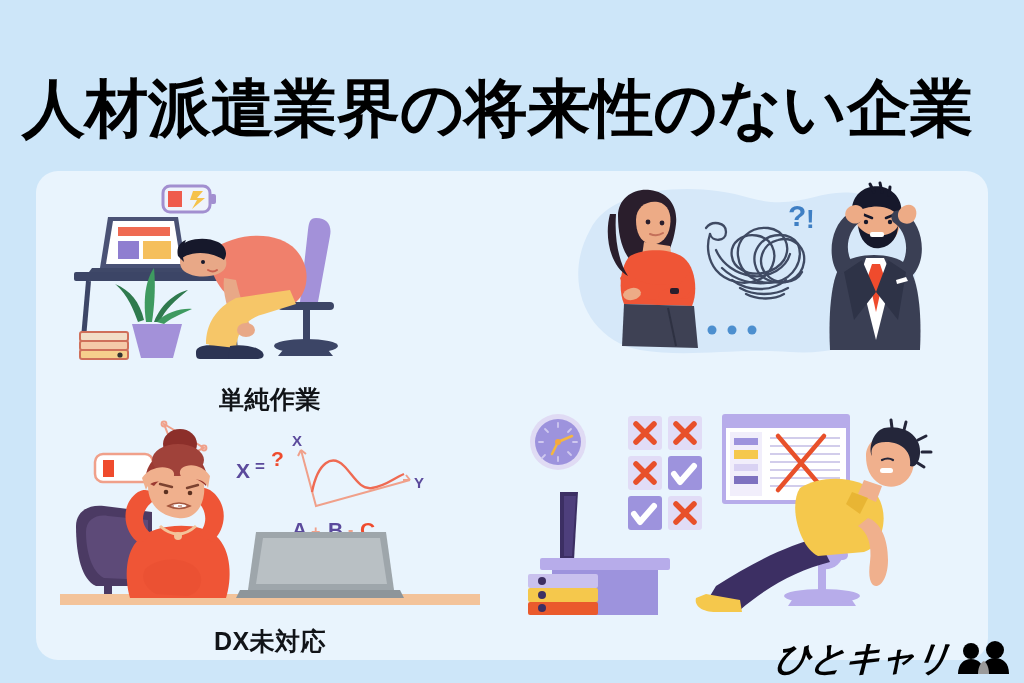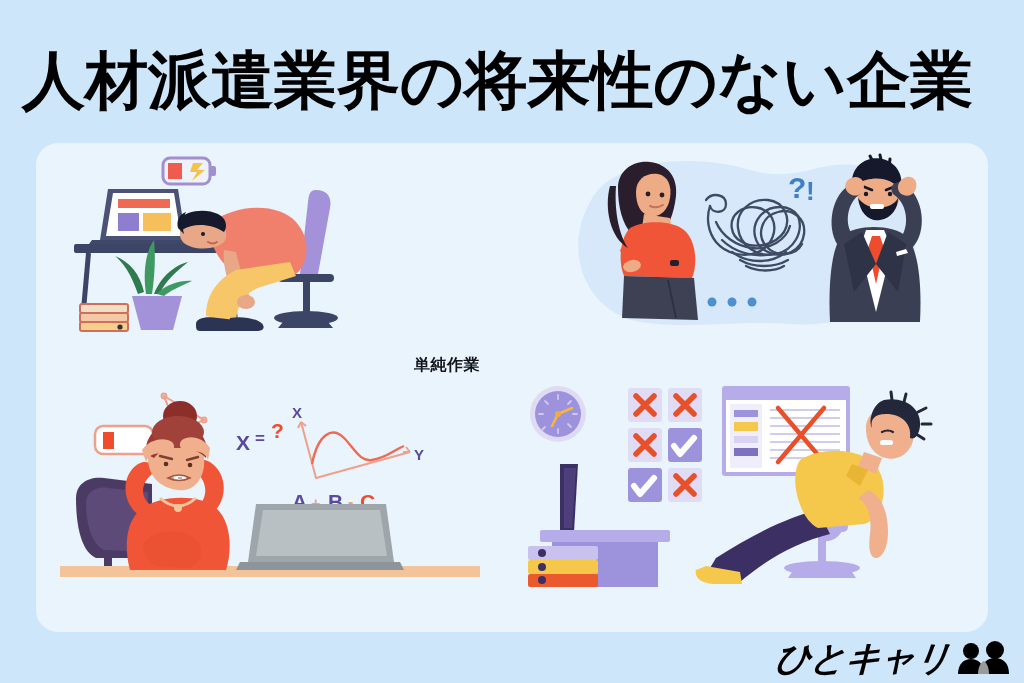--- a/index.html
+++ b/index.html
@@ -2,21 +2,21 @@
 <html><head>
 <meta charset="utf-8">
 <style>
   html,body{margin:0;padding:0;}
   body{
     width:1024px;height:683px;overflow:hidden;
     background:#cde6f9;
     font-family:"Liberation Sans","DejaVu Sans",sans-serif;
     position:relative;
   }
-  .stage{position:absolute;inset:0;}
+  .stage{position:absolute;inset:0;margin-top:28px;}
 
   
   .title{
     position:absolute;left:22px;top:44px;width:990px;
     font-size:63px;line-height:72px;font-weight:700;
     color:#000000;letter-spacing:0px;white-space:nowrap;
   }
 
   
   .card{
@@ -29,22 +29,22 @@
   .q1{left:60px;top:152px;width:420px;height:240px;}
   .q2{left:500px;top:152px;width:460px;height:240px;}
   .q3{left:60px;top:392px;width:420px;height:240px;}
   .q4{left:500px;top:382px;width:460px;height:250px;}
 
   .art{position:absolute;left:0;top:0;width:100%;height:185px;}
   .art svg{width:100%;height:100%;display:block;}
   .q4 .art{height:205px;}
 
   .cap{
-    position:absolute;left:0;width:100%;text-align:right;
-    font-size:16px;font-weight:700;color:#111418;letter-spacing:.5px;
+    position:absolute;left:0;width:100%;text-align:center;
+    font-size:25px;font-weight:700;color:#111418;letter-spacing:.5px;
   }
   .q1 .cap,.q2 .cap{top:203px;}
   .q3 .cap{top:205px;}
   .q4 .cap{top:213px;}
 
   
   .logo{
     position:absolute;right:14px;bottom:8px;
     display:flex;align-items:center;gap:6px;
   }
@@ -299,20 +299,21 @@
           <path d="M82 58 C88 48 104 44 112 50 C118 56 110 64 102 62 C94 60 88 64 86 70 Z" fill="#f0b08d"></path>
           <path d="M150 56 C144 46 130 42 122 48 C116 54 124 62 132 60 C140 58 146 62 148 68 Z" fill="#f0b08d"></path>
 
           <path d="M100 106 q18 16 36 0" stroke="#f3c39a" stroke-width="3" fill="none"></path>
           <circle cx="118" cy="116" r="4" fill="#f3c39a"></circle>
 
           <path d="M86 148 C98 138 120 136 134 146 C146 156 142 172 128 176 L96 174 C84 168 80 156 86 148 Z" fill="#e84f31" opacity=".55"></path>
         </g>
       </svg>
     </div>
+    <div class="cap">DX未対応</div>
   </div>
 
   <div class="quad q4">
     <div class="art">
       <svg viewBox="0 0 460 205" xmlns="http://www.w3.org/2000/svg">
 
         <g>
           <circle cx="58" cy="32" r="28" fill="#e0dbf4"></circle>
           <circle cx="58" cy="32" r="23" fill="#9d93dd"></circle>
           <g stroke="#cfc8ef" stroke-width="1.8" stroke-linecap="round">

